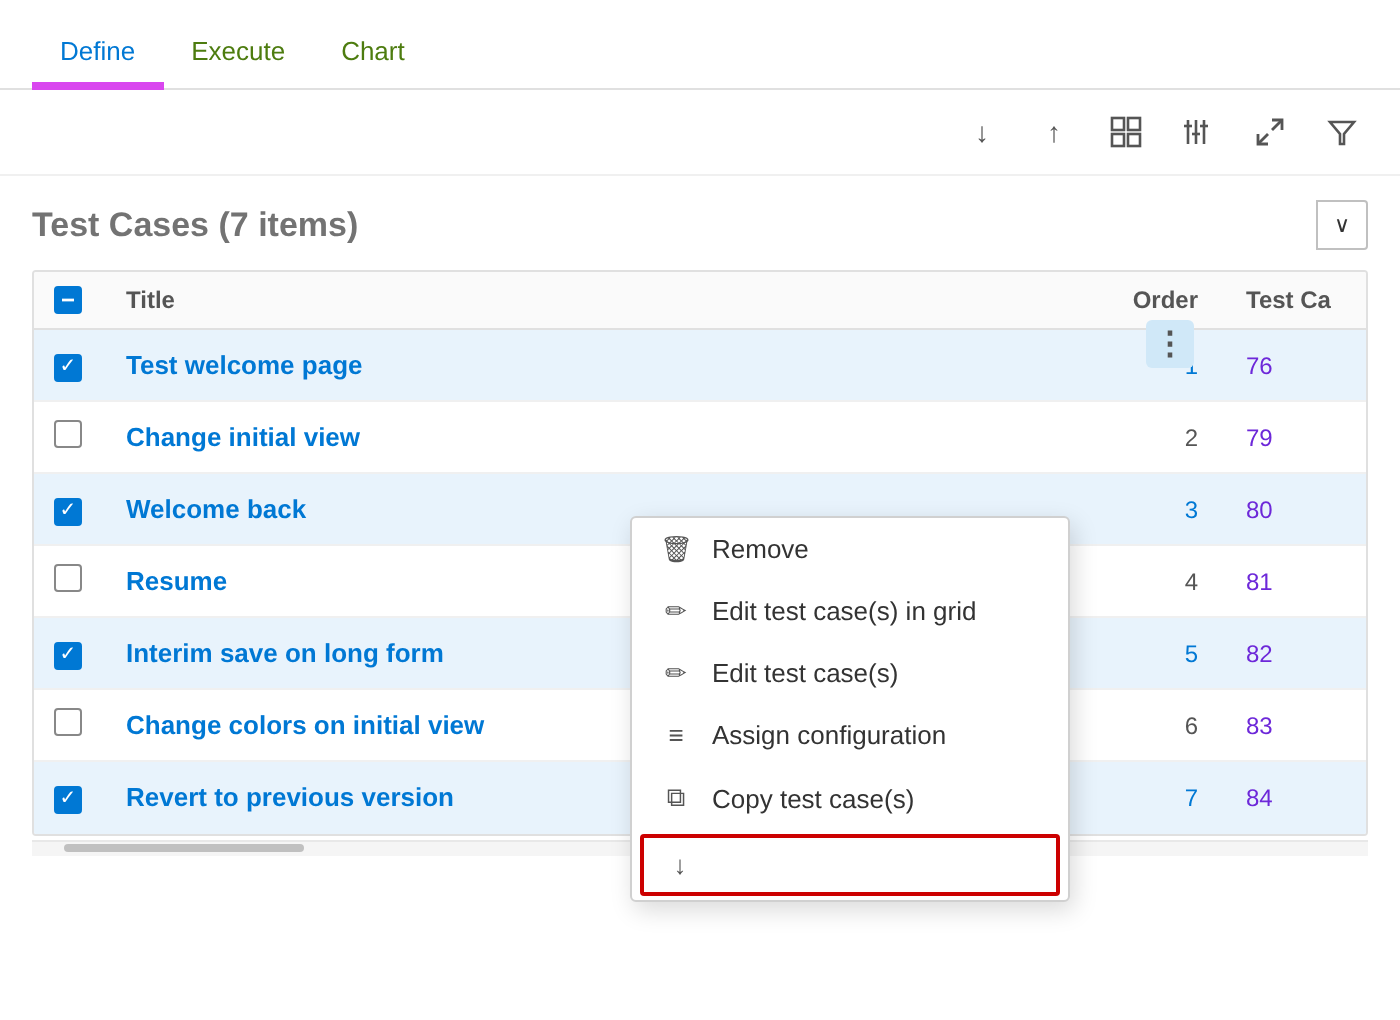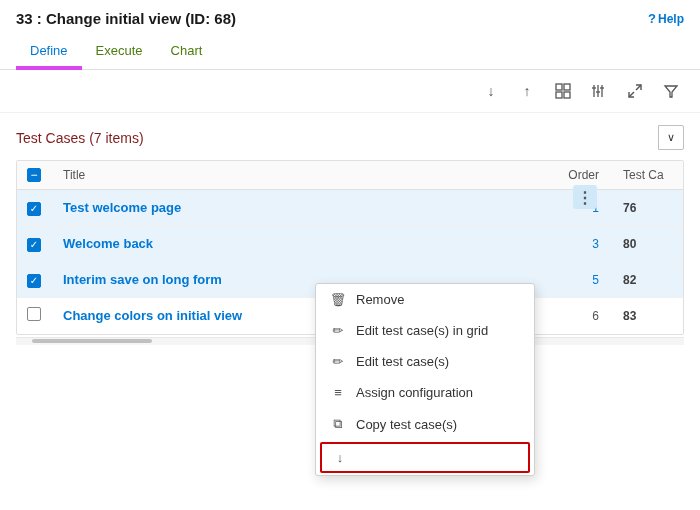--- a/index.html
+++ b/index.html
@@ -79,23 +79,23 @@
       padding: 12px 16px;
       position: relative;
     }
     .section-header {
       display: flex;
       align-items: center;
       justify-content: space-between;
       margin-bottom: 10px;
     }
     .section-title {
-      font-size: 14px;
-      font-weight: 400;
-      color: #7f1d1d;
+      font-size: 17px;
+      font-weight: 700;
+      color: #737373;
     }
     .btn-group {
       display: flex;
       align-items: center;
     }
     .btn-new {
       background: #fff;
       border: 1px solid #c0c0c0;
       padding: 5px 14px;
       font-size: 13px;
@@ -124,21 +124,21 @@
       width: 100%;
       border-collapse: collapse;
     }
     thead tr {
       background: #fafafa;
       border-bottom: 1px solid #e0e0e0;
     }
     thead th {
       padding: 7px 10px;
       text-align: left;
-      font-weight: 400;
+      font-weight: 700;
       color: #555;
       font-size: 12px;
     }
     .th-check { width: 36px; }
     .th-order { width: 60px; text-align: right; padding-right: 14px; }
     .th-testca { width: 70px; }
 
     tbody tr {
       border-bottom: 1px solid #f0f0f0;
       height: 36px;
@@ -148,21 +148,21 @@
       background: #e8f3fc;
     }
 
     td {
       padding: 6px 10px;
       font-size: 13px;
     }
     .td-check { width: 36px; }
     .td-title { color: #0078d4; cursor: pointer; font-weight: bold; }
     .td-order { width: 60px; text-align: right; padding-right: 14px; color: #555; font-size: 12px; }
-    .td-testca { width: 70px; color: #404040; font-size: 12px; font-weight: bold; }
+    .td-testca { width: 70px; color: #6d28d9; font-size: 12px; }
 
     .checkbox {
       width: 14px; height: 14px;
       border: 1.5px solid #888;
       border-radius: 2px;
       display: inline-flex;
       align-items: center;
       justify-content: center;
       cursor: pointer;
       background: #fff;
@@ -242,27 +242,20 @@
       width: 120px;
       height: 4px;
       background: #c0c0c0;
       border-radius: 2px;
     }
   </style>
 </head>
 <body>
 
 <div class="header">
-  <div class="page-title">
-    <span>33 : Change initial view (ID: 68)</span>
-    <span class="help-link">
-      <span style="font-size:13px;">?</span>
-      <span>Help</span>
-    </span>
-  </div>
   <div class="tabs">
     <div class="tab active">Define</div>
     <div class="tab">Execute</div>
     <div class="tab">Chart</div>
   </div>
 </div>
 
 <div class="toolbar">
   <div class="toolbar-icon">↓</div>
   <div class="toolbar-icon">↑</div>
@@ -319,38 +312,56 @@
           <th class="th-testca">Test Ca</th>
         </tr>
       </thead>
       <tbody id="table-body">
       <tr class="selected">
             <td class="td-check"><div class="checkbox checked"></div></td>
             <td class="td-title" style="position: relative;">Test welcome page<div class="three-dots" style="position: absolute; left: 520px; margin-top: -30px;">⋮</div></td>
             <td class="td-order" style="color: rgb(0, 120, 212);">1</td>
             <td class="td-testca">76</td>
           </tr>
+          <tr>
+            <td class="td-check"><div class="checkbox"></div></td>
+            <td class="td-title">Change initial view</td>
+            <td class="td-order">2</td>
+            <td class="td-testca">79</td>
+          </tr>
           <tr class="selected">
             <td class="td-check"><div class="checkbox checked"></div></td>
             <td class="td-title">Welcome back</td>
             <td class="td-order" style="color: rgb(0, 120, 212);">3</td>
             <td class="td-testca">80</td>
           </tr>
+          <tr>
+            <td class="td-check"><div class="checkbox"></div></td>
+            <td class="td-title">Resume</td>
+            <td class="td-order">4</td>
+            <td class="td-testca">81</td>
+          </tr>
           <tr class="selected">
             <td class="td-check"><div class="checkbox checked"></div></td>
             <td class="td-title">Interim save on long form</td>
             <td class="td-order" style="color: rgb(0, 120, 212);">5</td>
             <td class="td-testca">82</td>
           </tr>
           <tr>
             <td class="td-check"><div class="checkbox"></div></td>
             <td class="td-title">Change colors on initial view</td>
             <td class="td-order">6</td>
             <td class="td-testca">83</td>
           </tr>
+          <tr class="selected">
+            <td class="td-check"><div class="checkbox checked"></div></td>
+            <td class="td-title">Revert to previous version</td>
+            <td class="td-order" style="color: rgb(0, 120, 212);">7</td>
+            <td class="td-testca">84</td>
+          </tr>
         </tbody>
     </table>
   </div>
 
   <div class="scroll-hint">
     <div class="scroll-thumb"></div>
   </div>
 
   <div class="context-menu" id="context-menu">
   <div class="menu-item">

